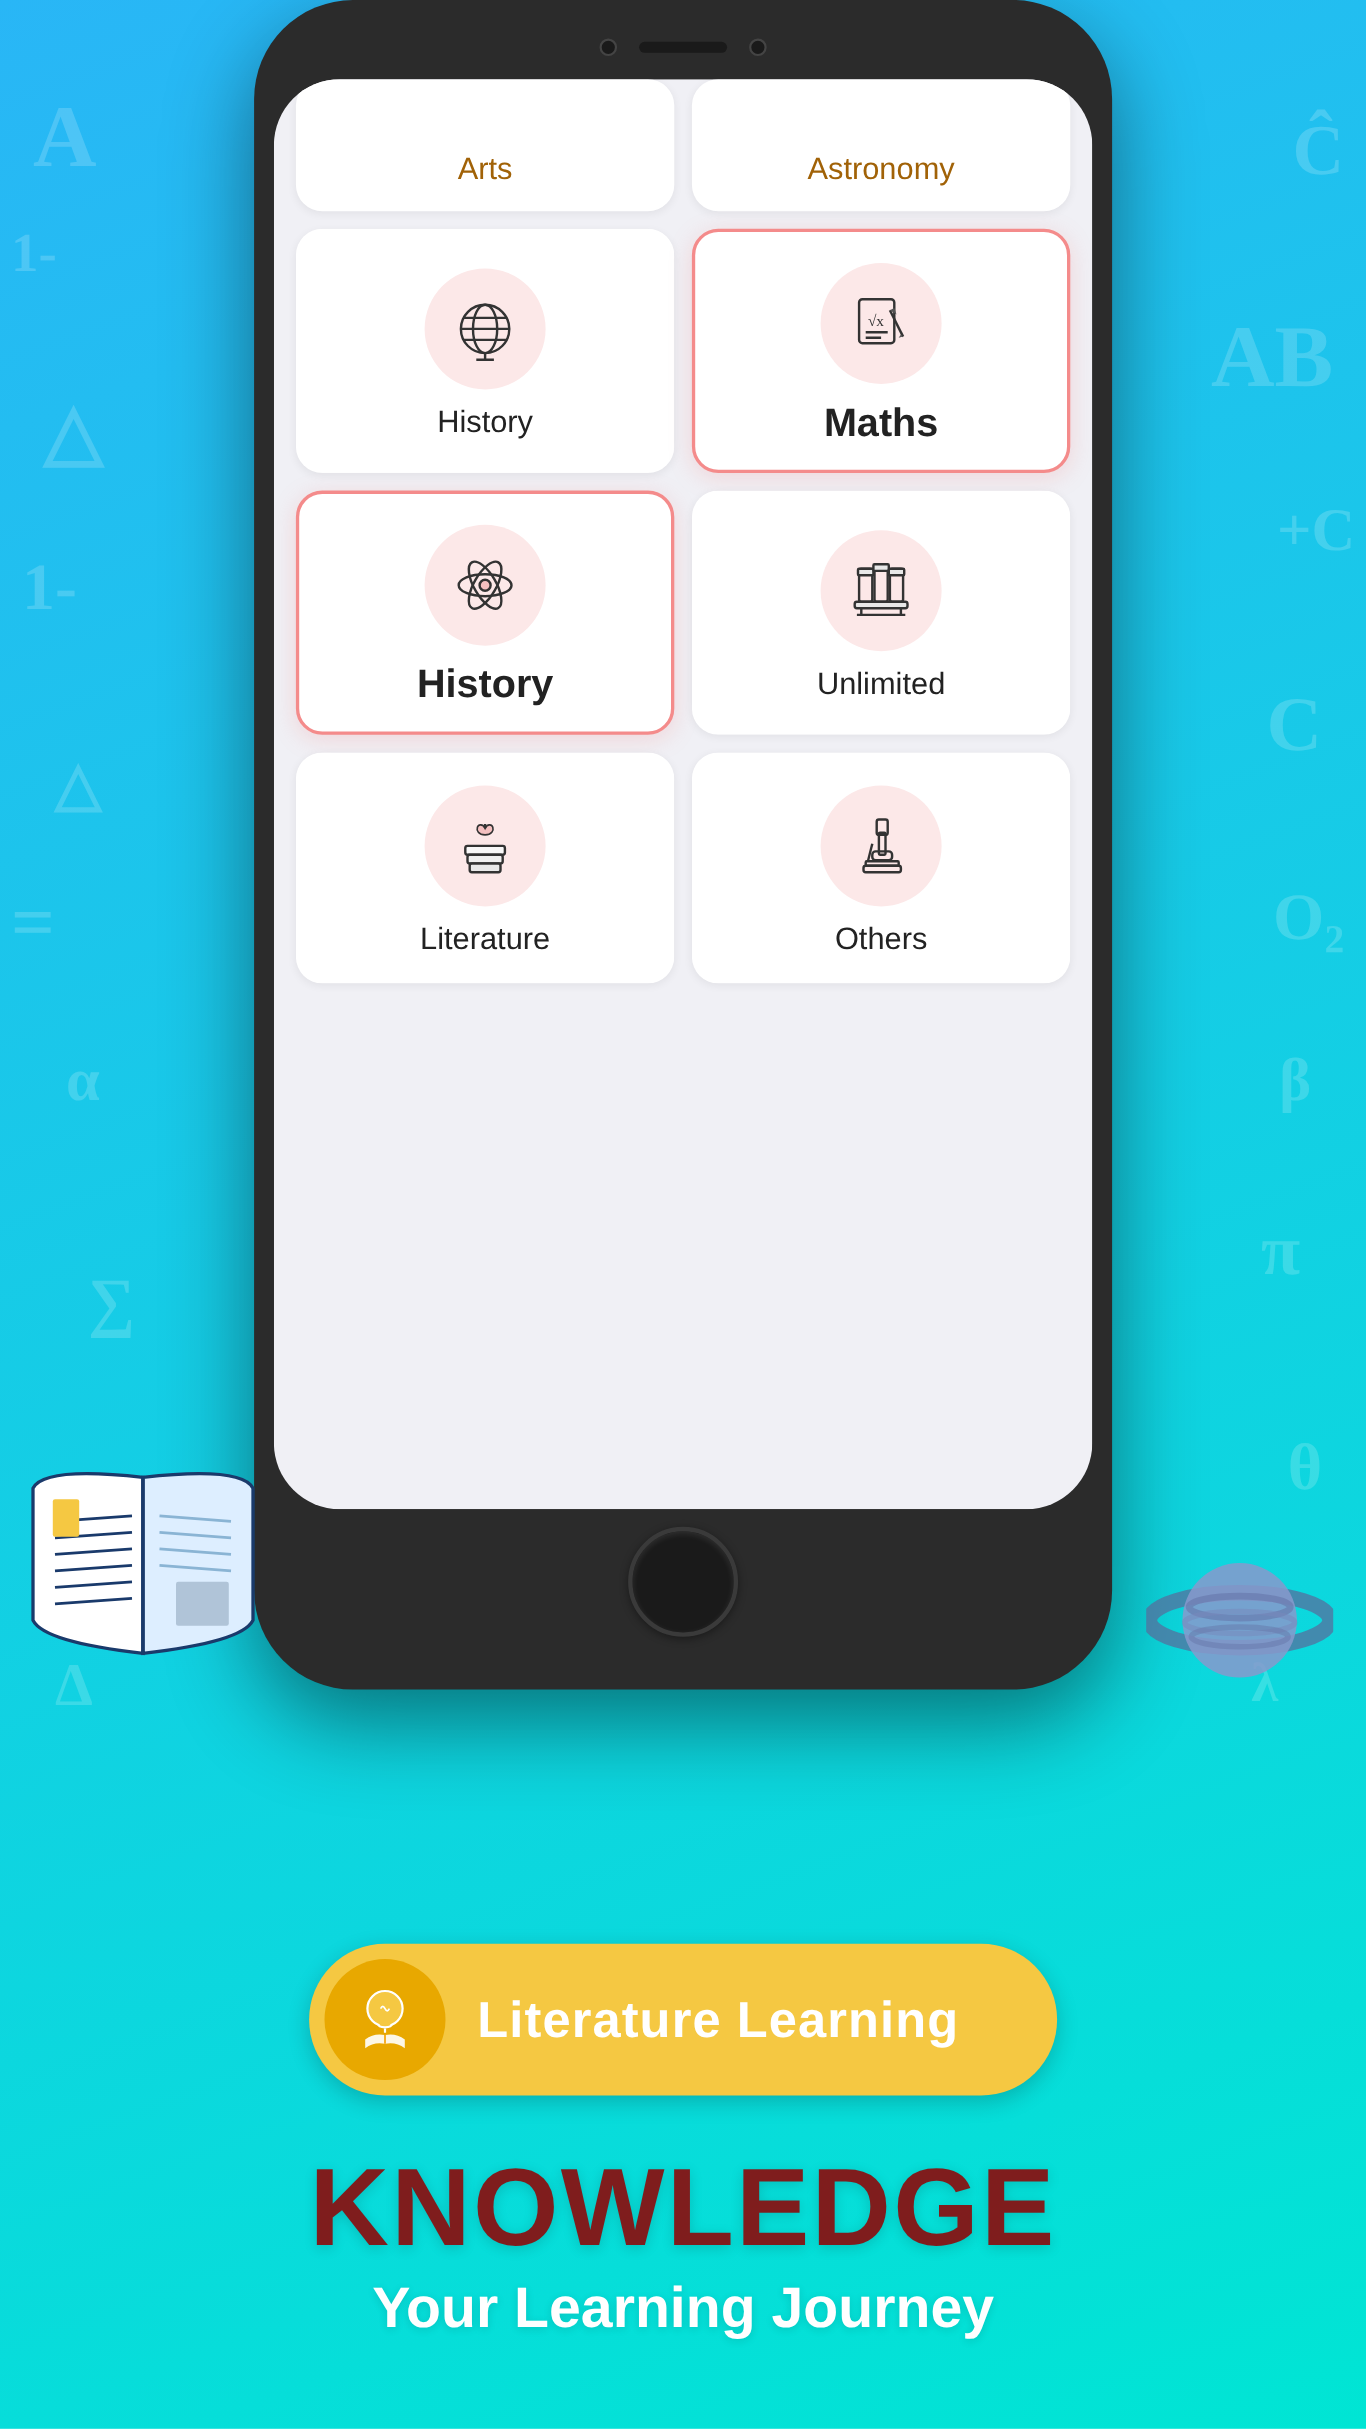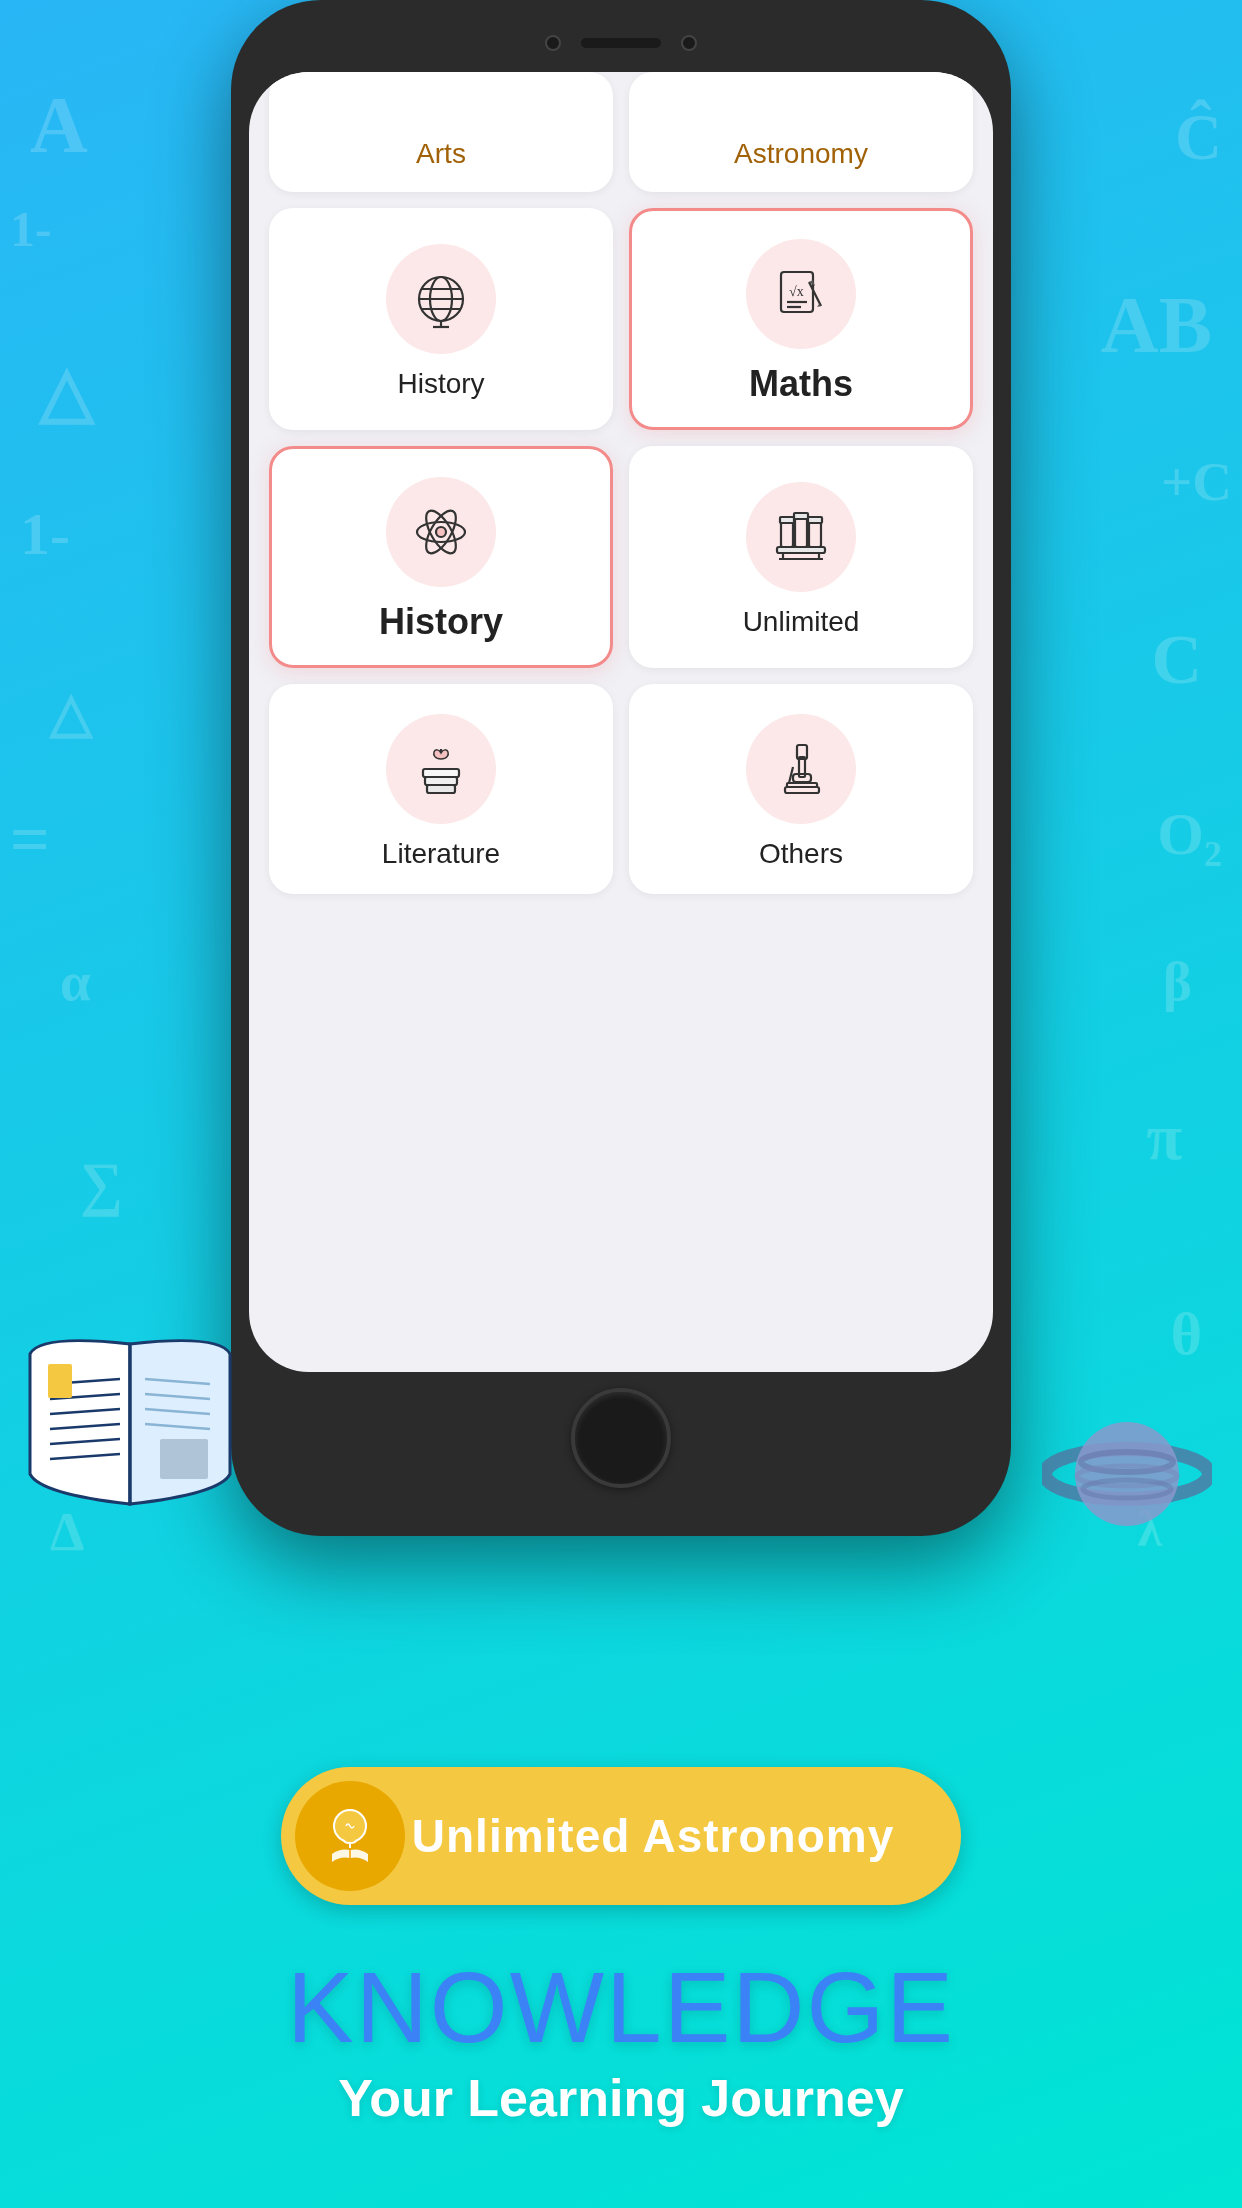--- a/index.html
+++ b/index.html
@@ -220,22 +220,22 @@
       flex: 1;
       text-align: center;
       font-size: 46px;
       font-weight: 800;
       color: #fff;
       letter-spacing: 1px;
     }
 
     .bottom-title {
       font-size: 100px;
-      font-weight: 400;
-      color: #3b82f6;
+      font-weight: 700;
+      color: #7f1d1d;
       text-align: center;
       letter-spacing: 2px;
       line-height: 1.05;
       text-shadow: 0 3px 12px rgba(0,0,0,0.15);
     }
 
     .bottom-subtitle {
       font-size: 52px;
       font-weight: 600;
       color: #fff;
@@ -488,19 +488,19 @@
         <circle cx="32" cy="22" r="16" fill="#f5c842" stroke="#fff" stroke-width="2"></circle>
         <path d="M26 36 C26 40 38 40 38 36" fill="#f5c842" stroke="#fff" stroke-width="2"></path>
         <line x1="32" y1="40" x2="32" y2="44" stroke="#fff" stroke-width="2"></line>
 
         <path d="M28 22 Q30 18 32 22 Q34 26 36 22" stroke="#fff" stroke-width="1.5" fill="none"></path>
 
         <path d="M14 50 Q22 44 32 46 Q42 44 50 50 L50 58 Q42 52 32 54 Q22 52 14 58Z" fill="#fff" opacity="0.9"></path>
         <line x1="32" y1="46" x2="32" y2="54" stroke="#f5a000" stroke-width="1.5"></line>
       </svg>
     </div>
-    <span class="btn-text">Unlimited Astronomy</span>
+    <span class="btn-text">Literature Learning</span>
   </div>
 
   <div class="bottom-title">KNOWLEDGE</div>
   <div class="bottom-subtitle">Your Learning Journey</div>
 
 </div>
 
 </body></html>

